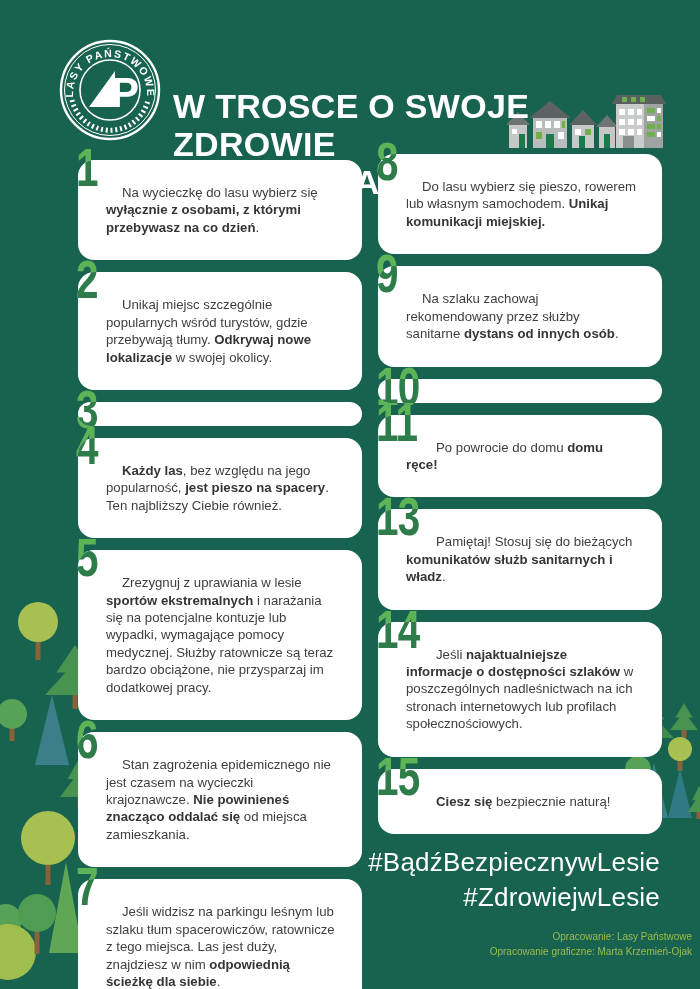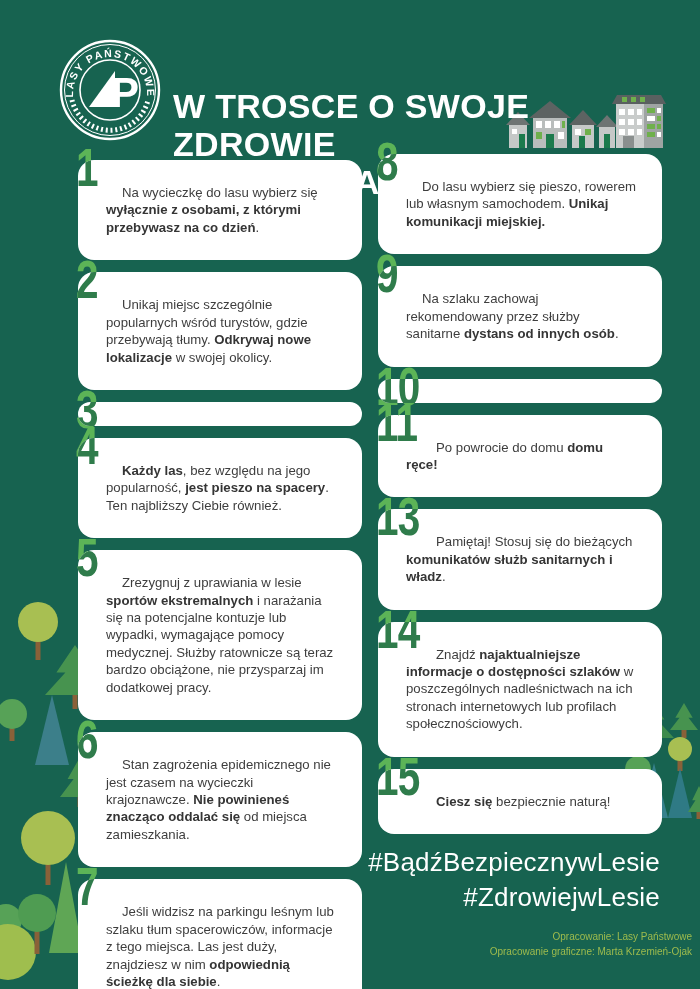--- a/index.html
+++ b/index.html
@@ -272,21 +272,21 @@
     <span class="num num-out">6</span>
     <div class="card">
       <span class="num num-in">6</span>
       <p class="tip-text"><span>Stan zagrożenia epidemicznego nie jest czasem na wycieczki krajoznawcze. </span><b>Nie powinieneś znacząco oddalać się</b><span> od miejsca zamieszkania.</span></p>
     </div>
   </div>
       <div class="tip ind-1">
     <span class="num num-out">7</span>
     <div class="card">
       <span class="num num-in">7</span>
-      <p class="tip-text"><span>Jeśli widzisz na parkingu leśnym lub szlaku tłum spacerowiczów, informacje z tego miejsca. Las jest duży, znajdziesz w nim </span><b>odpowiednią ścieżkę dla siebie</b><span>.</span></p>
+      <p class="tip-text"><span>Jeśli widzisz na parkingu leśnym lub szlaku tłum spacerowiczów, ratownicze z tego miejsca. Las jest duży, znajdziesz w nim </span><b>odpowiednią ścieżkę dla siebie</b><span>.</span></p>
     </div>
   </div>
     </div>
   <div class="col col-right" id="col-right">
       <div class="tip ind-1">
     <span class="num num-out">8</span>
     <div class="card">
       <span class="num num-in">8</span>
       <p class="tip-text"><span>Do lasu wybierz się pieszo, rowerem lub własnym samochodem. </span><b>Unikaj komunikacji miejskiej.</b></p>
     </div>
@@ -315,21 +315,21 @@
     <span class="num num-out">13</span>
     <div class="card">
       <span class="num num-in">13</span>
       <p class="tip-text"><span>Pamiętaj! Stosuj się do bieżących </span><b>komunikatów służb sanitarnych i władz</b><span>.</span></p>
     </div>
   </div>
       <div class="tip ind-2">
     <span class="num num-out">14</span>
     <div class="card">
       <span class="num num-in">14</span>
-      <p class="tip-text"><span>Znajdź </span><b>najaktualniejsze informacje o dostępności szlaków</b><span> w poszczególnych nadleśnictwach na ich stronach internetowych lub profilach społecznościowych.</span></p>
+      <p class="tip-text"><span>Jeśli </span><b>najaktualniejsze informacje o dostępności szlaków</b><span> w poszczególnych nadleśnictwach na ich stronach internetowych lub profilach społecznościowych.</span></p>
     </div>
   </div>
       <div class="tip ind-2">
     <span class="num num-out">15</span>
     <div class="card">
       <span class="num num-in">15</span>
       <p class="tip-text"><b>Ciesz się</b><span> bezpiecznie naturą!</span></p>
     </div>
   </div>
     </div>

